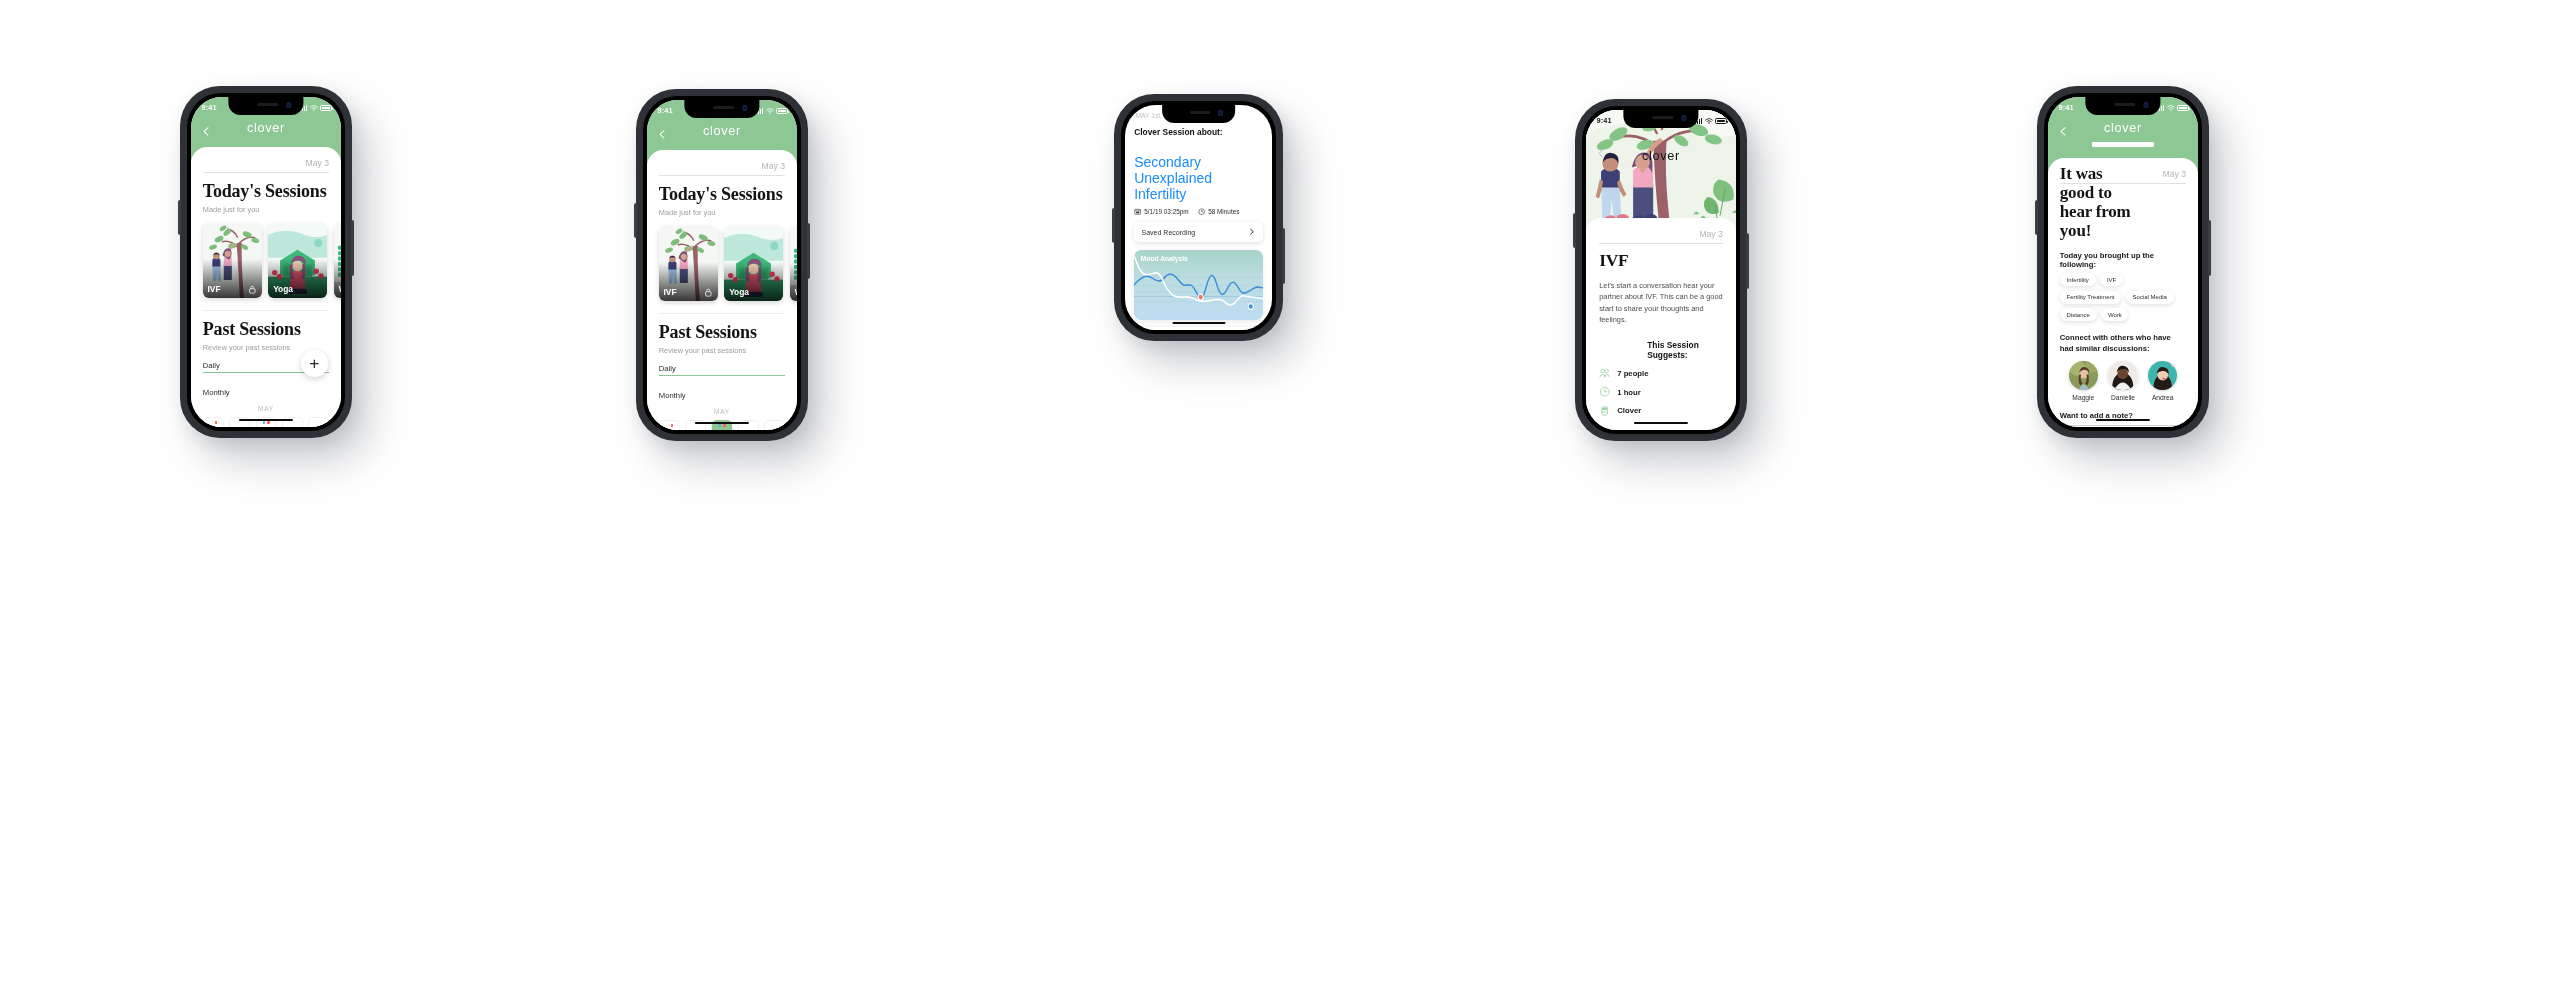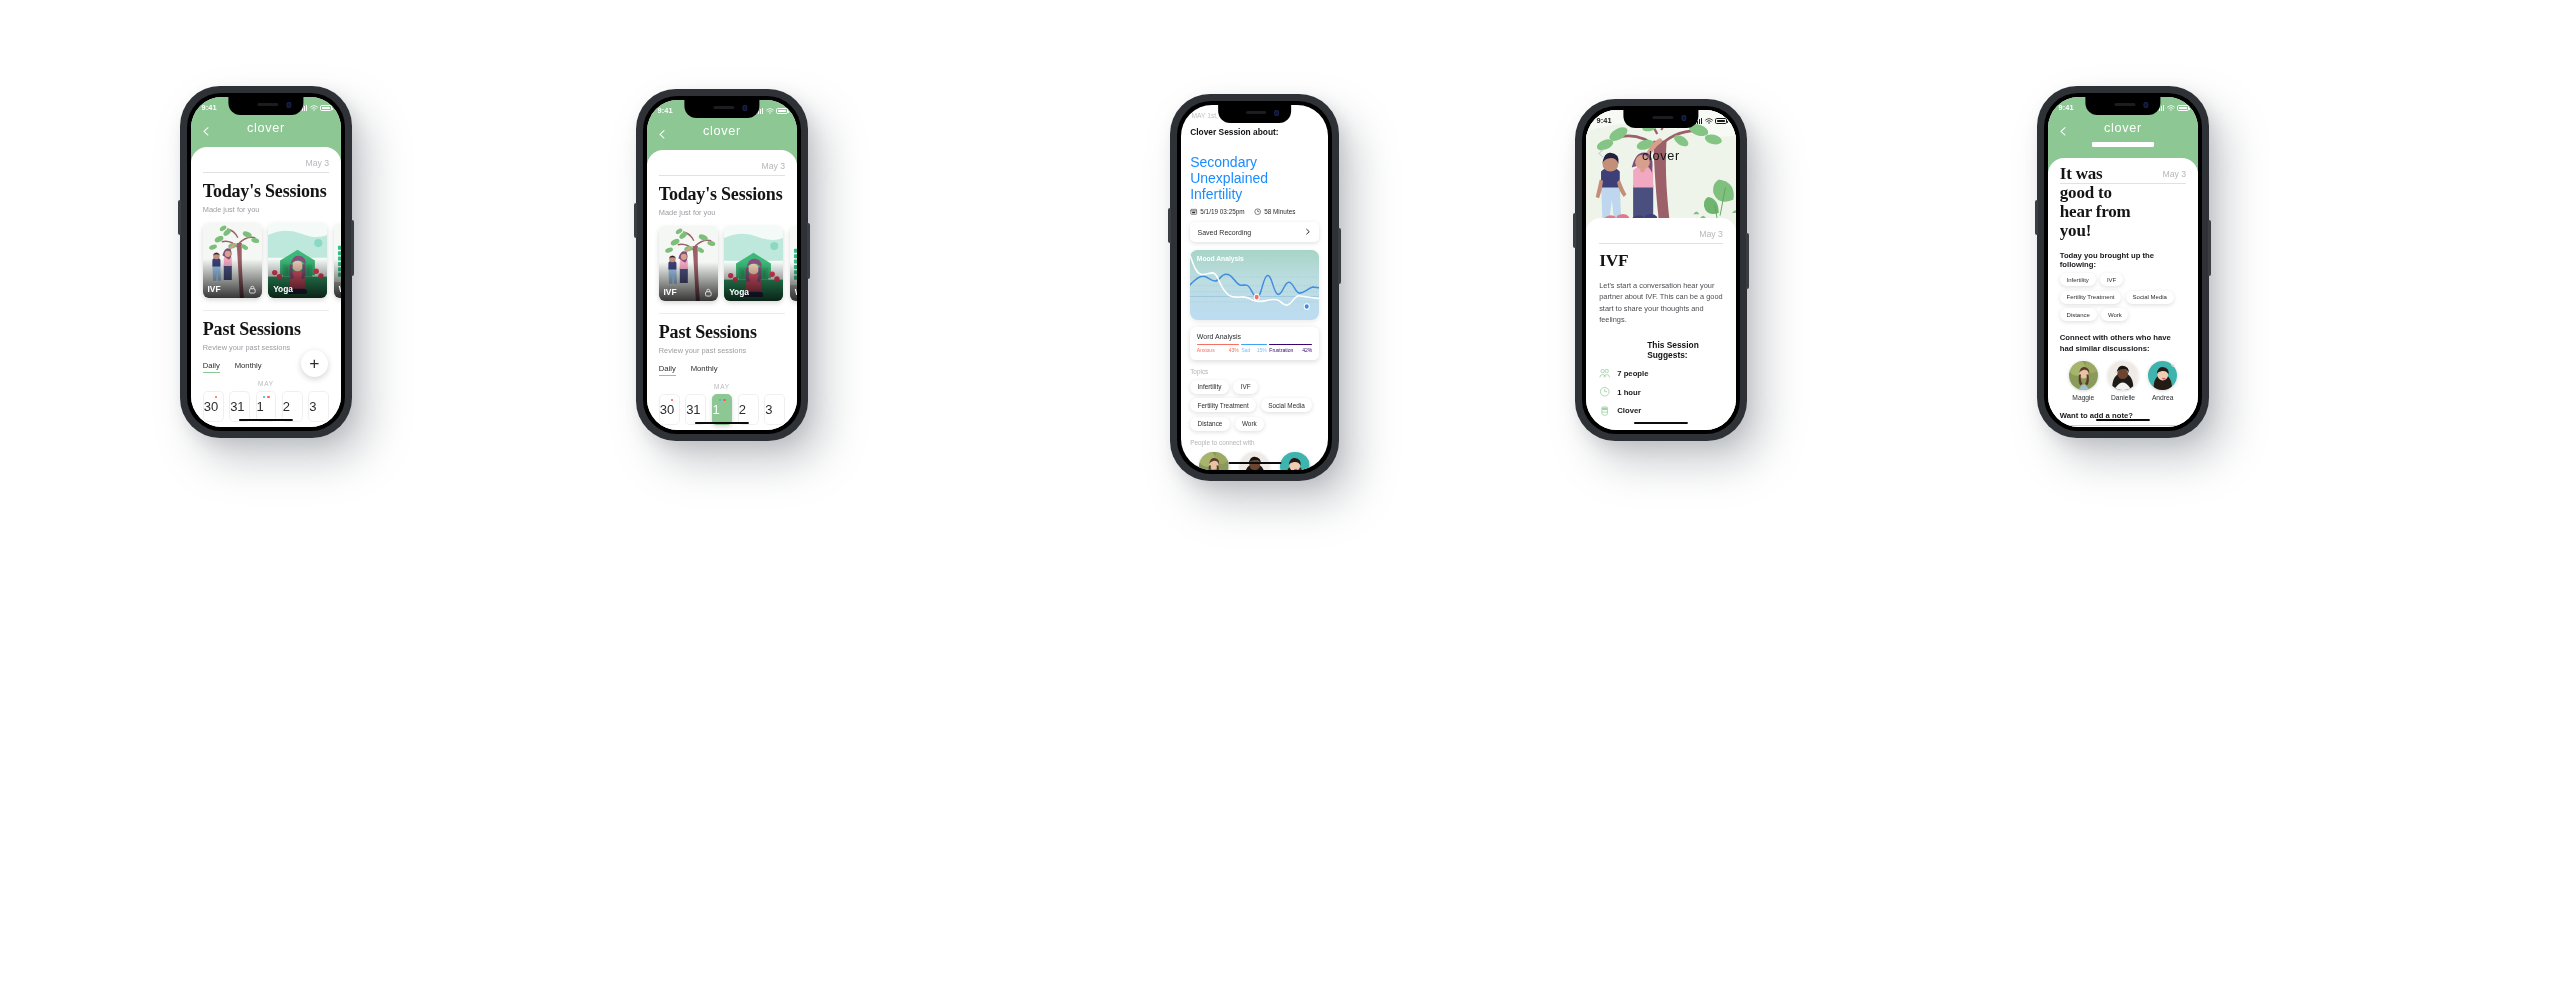--- a/index.html
+++ b/index.html
@@ -112,21 +112,21 @@
   }
   .card .clabel{
     position:absolute; left:4.7px; bottom:4px; color:#fff;
     font-size:8.4px; font-weight:600; white-space:nowrap;
   }
   .card .lock{ position:absolute; right:4.7px; bottom:4.7px; width:8.7px;height:8.7px;color:#fff; }
 
   .divider{ height:0.7px; background:#ececec; margin:12px 0 0; }
 
   
-  .minitabs{ display:flex; gap:14.8px; margin-top:8.7px; }
+  .minitabs{ display:flex; gap:14.8px; margin-top:8.7px;flex-direction:column; }
   .minitab{ font-size:7.7px; color:#2b2d30; padding-bottom:2px; }
   .minitab.active{ border-bottom:1.3px solid #8cc794; }
 
   .monthlbl{ text-align:center; color:#b6b9bc; font-size:6.4px; letter-spacing:0.8px; margin-top:6.7px; }
   .days{ display:flex; gap:5.4px; margin-top:4.7px; }
   .day{
     position:relative; flex:1; height:31px; border-radius:4.7px;
     border:0.7px solid #efefef; background:#fff;
     display:flex; align-items:center; justify-content:flex-start;
     font-size:13px; color:#2b2d30;
@@ -574,21 +574,21 @@
                 <span>3</span>
               </div>
         </div>
 
       </div>
       <div class="homebar"></div>
     </div>
   </div>
 </div>
 
-<div class="phone p3" style="left:1170px; top:94px; width:169px; height:387px;">
+<div class="phone p3" style="left:1114px; top:94px; width:169px; height:247px;">
   <div class="bezel">
     <div class="screen">
       <div class="notch">
         <span class="speaker"></span>
         <span class="cam"></span>
       </div>
       <div class="p3wrap">
         <div class="topdate">MAY 1st,</div>
         <div style="margin-top:7.4px">
           <div class="sessabout" style="margin-top:0">Clover Session about:</div>

